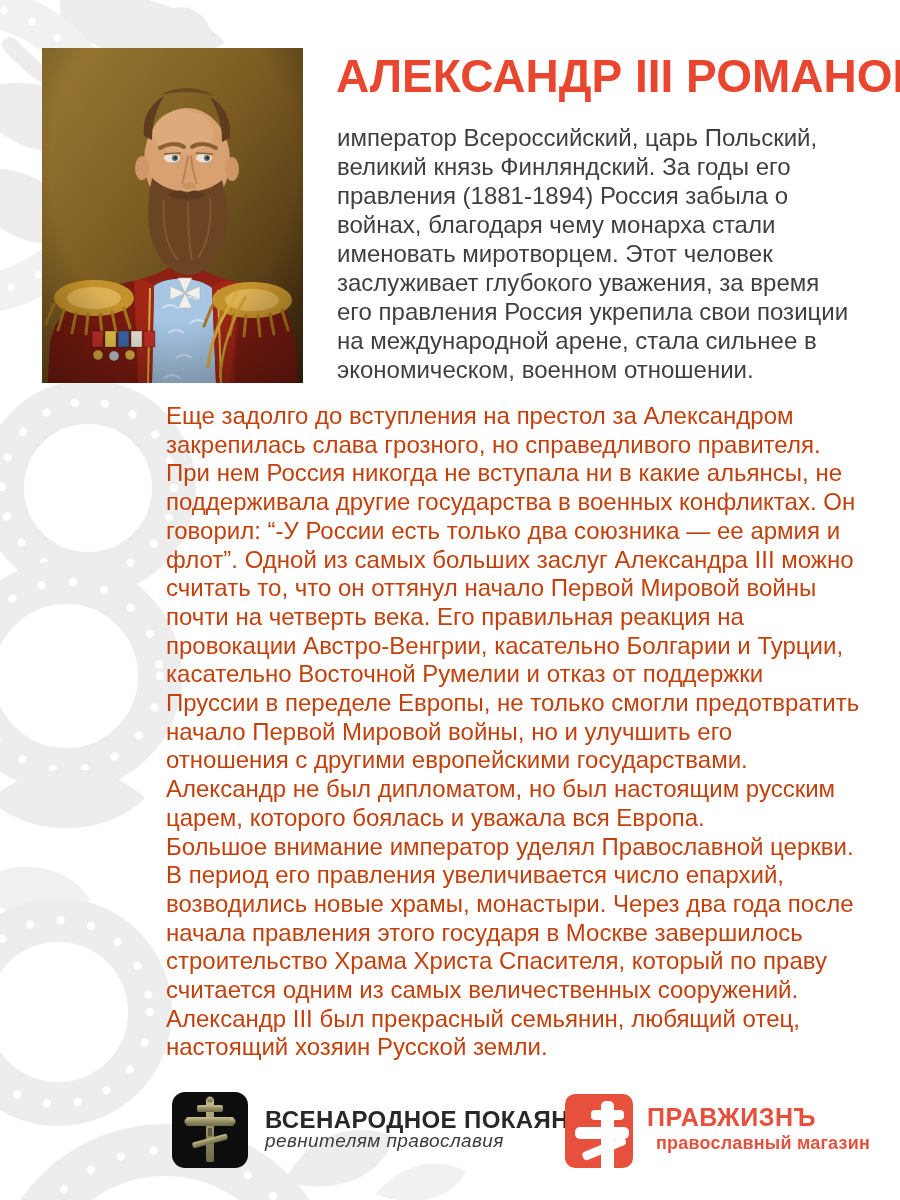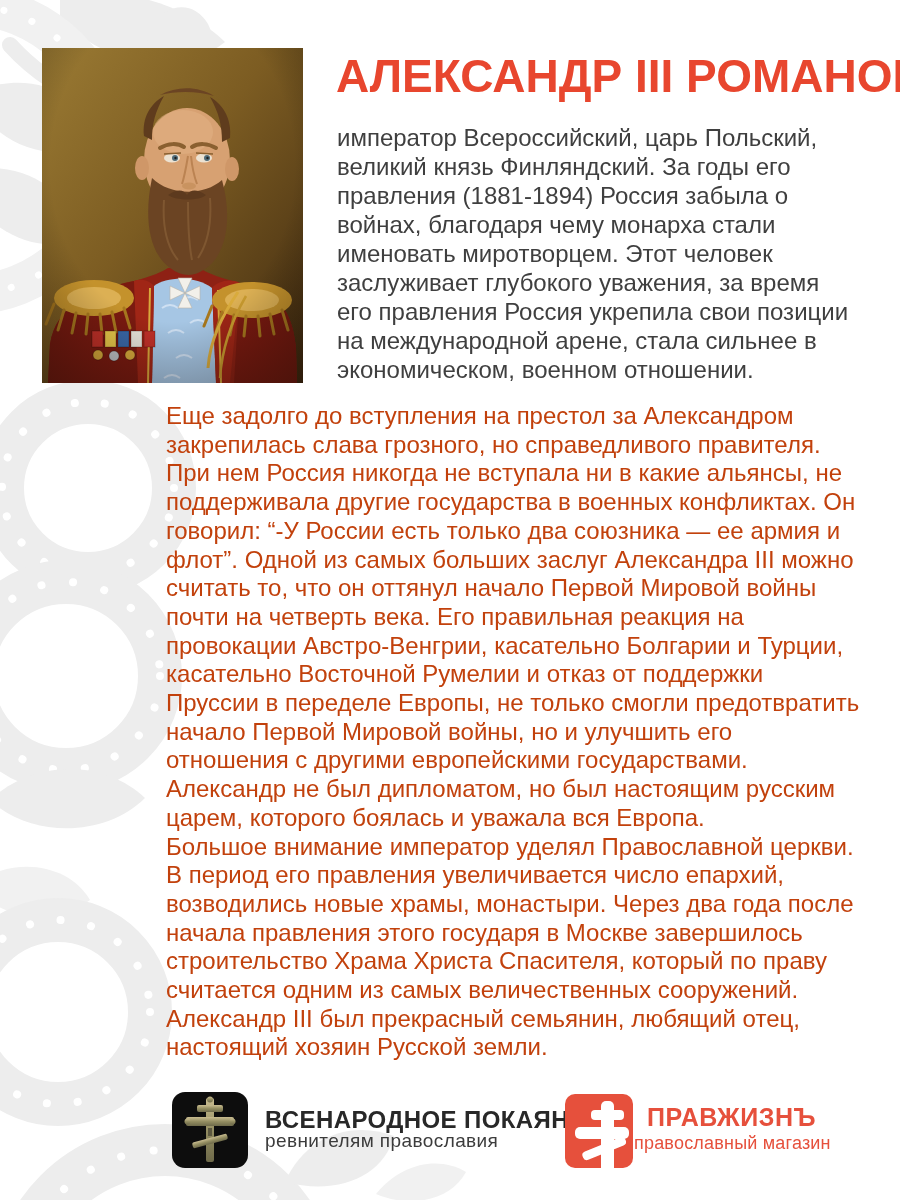--- a/index.html
+++ b/index.html
@@ -34,34 +34,34 @@
   .logo-box-black {
     position:absolute; left:172px; top:1092px; width:76px; height:76px;
     line-height:0;
   }
   .vp-title {
     position:absolute; left:265px; top:1106px;
     font-size:24px; font-weight:700; color:#282828; letter-spacing:0.4px; white-space:nowrap;
   }
   .vp-sub {
     position:absolute; left:265px; top:1130px;
-    font-size:19px; font-weight:400; color:#3c3c3c; letter-spacing:0.4px; white-space:nowrap;
+    font-size:19px; font-weight:400; color:#3c3c3c; letter-spacing:0.4px; white-space:nowrap;font-style:italic;
   }
 
   .logo-box-red {
     position:absolute; left:565px; top:1094px; width:68px; height:74px;
     line-height:0;
   }
   .pz-title {
     position:absolute; left:647px; top:1103px;
     font-size:25px; font-weight:700; color:#e6503c; letter-spacing:0.6px; white-space:nowrap;
   }
   .pz-sub {
-    position:absolute; left:634px; top:1133px;
-    font-size:18px; font-weight:400; color:#e6503c; letter-spacing:0.2px; white-space:nowrap;
+    position:absolute; left:656px; top:1133px;
+    font-size:18px; font-weight:700; color:#e6503c; letter-spacing:0.2px; white-space:nowrap;
   }
 </style>
 </head>
 <body>
 
 <div class="page">
 
   <svg class="ornament-layer" viewBox="0 0 900 1200" xmlns="http://www.w3.org/2000/svg" aria-hidden="true">
 
     <g fill="#ededed">

